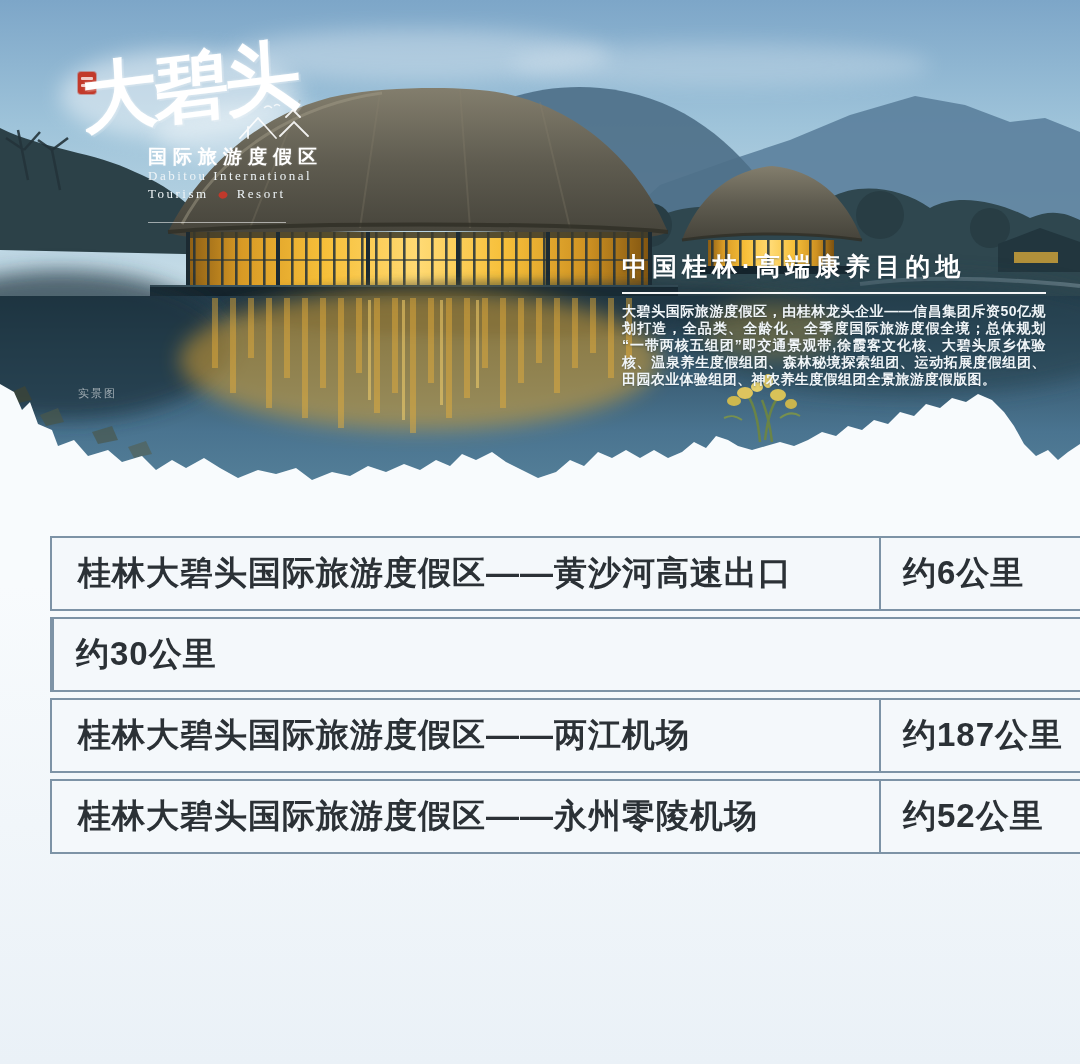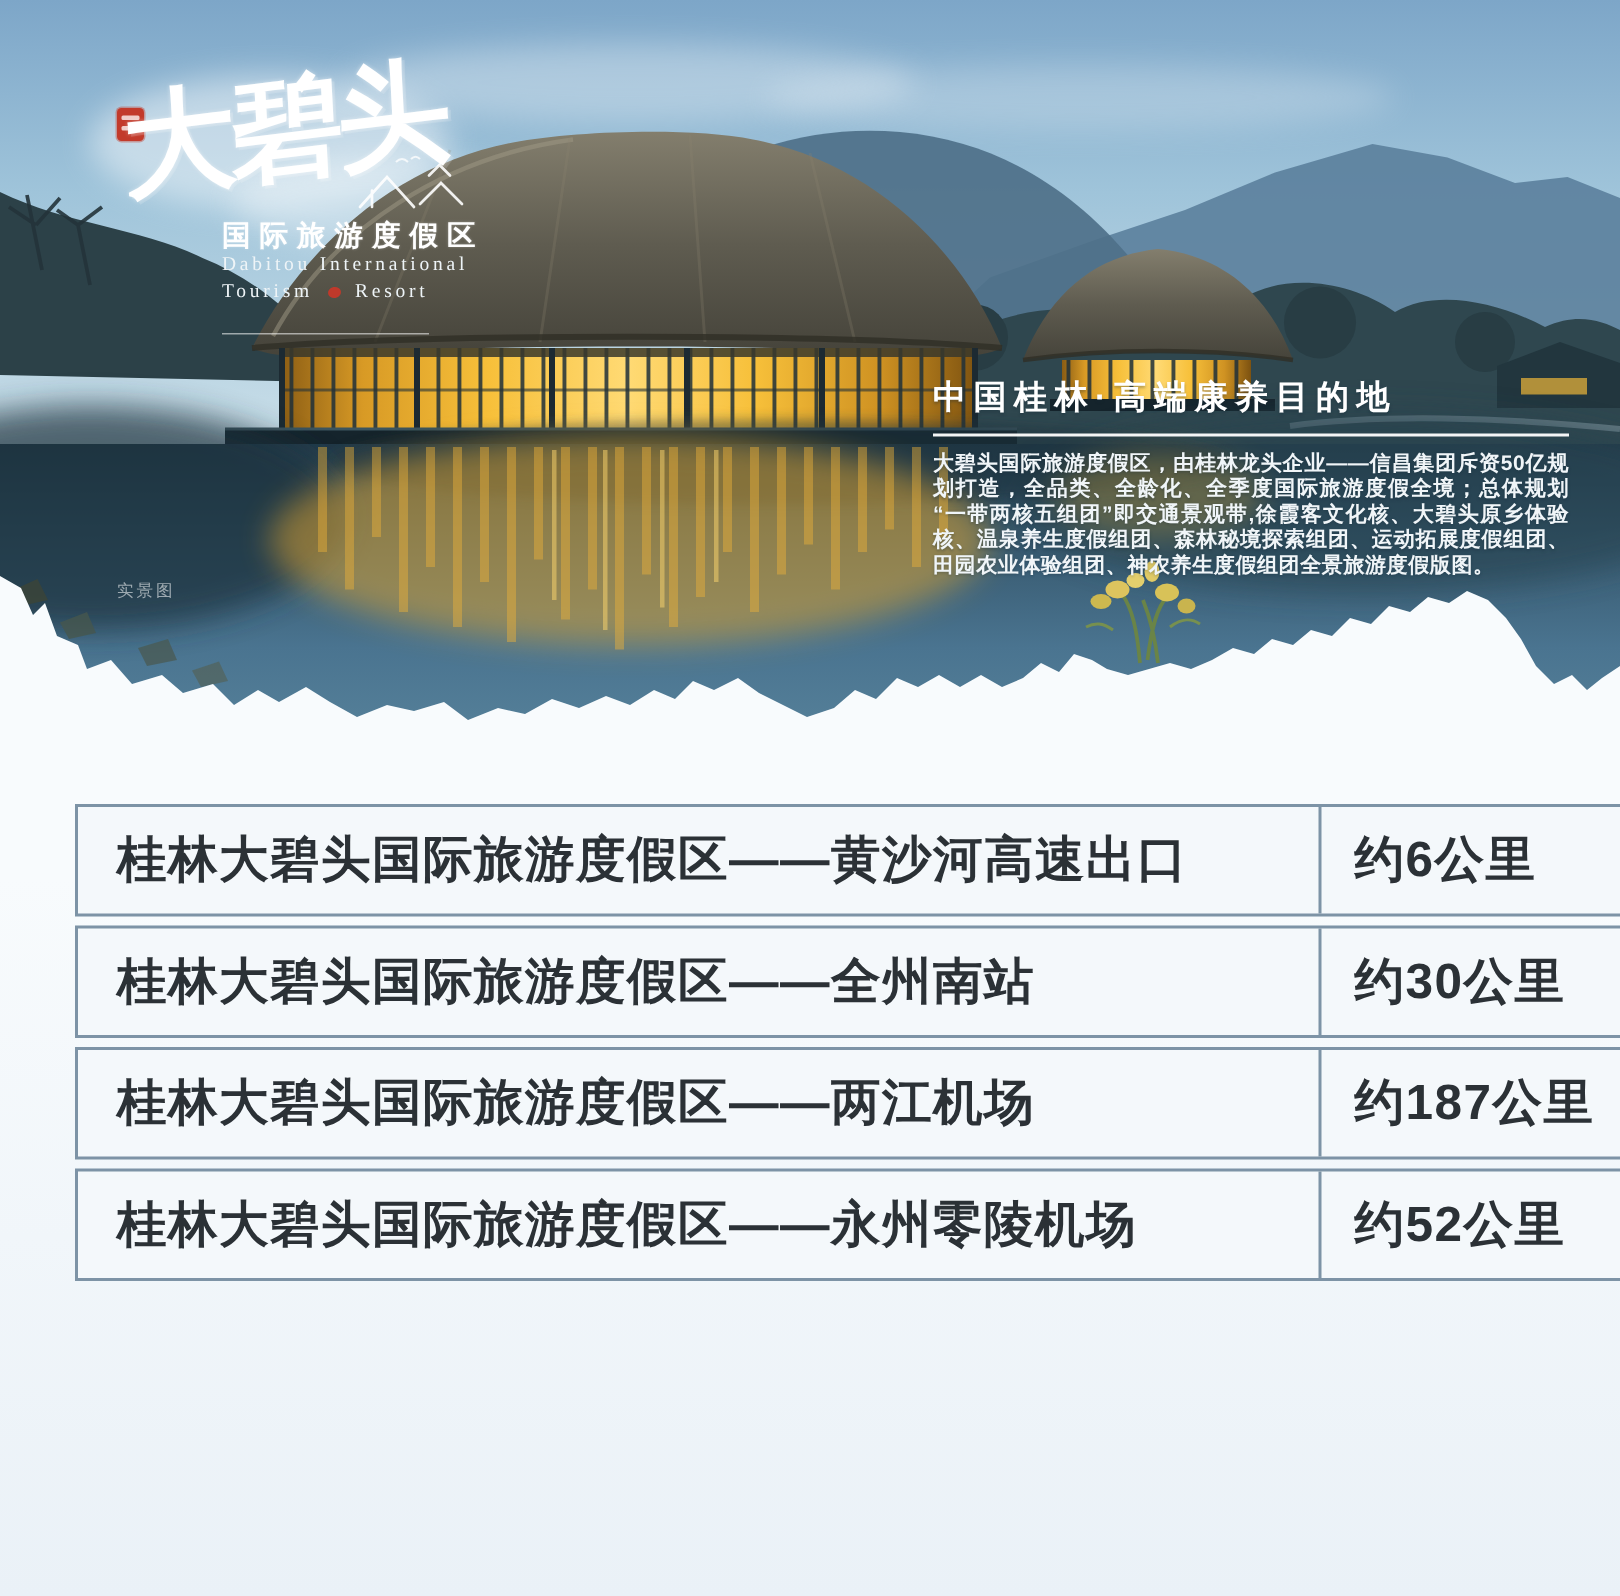--- a/index.html
+++ b/index.html
@@ -58,21 +58,21 @@
     border-bottom:1px solid rgba(255,255,255,.55);padding-bottom:20px;
   }
   .leaf-dot{
     display:inline-block;width:8px;height:8px;margin:0 10px;
     background:#c0392b;border-radius:60% 40% 60% 40%;
     transform:rotate(35deg);vertical-align:middle;
   }
   
   .tagline{position:absolute;left:622px;top:250px;width:424px;color:#ffffff;}
   .tagline-heading{
-    font-size:22px;font-weight:bold;letter-spacing:5px;white-space:nowrap;
+    font-size:25px;font-weight:bold;letter-spacing:5px;white-space:nowrap;
     text-shadow:0 1px 2px rgba(20,40,55,.35);
   }
   .tagline-divider{height:2px;background:rgba(255,255,255,.95);margin-top:9px;}
   .tagline-desc{
     margin-top:9px;font-size:14px;line-height:1.22;font-weight:bold;
     letter-spacing:.4px;color:#f0f5f8;text-align:justify;
     text-shadow:0 1px 2px rgba(20,40,55,.35);
   }
   .watermark{
     position:absolute;left:78px;top:352px;
@@ -267,21 +267,20 @@
 
     <div class="watermark">实景图</div>
   </div>
 
   <div class="dist-table">
     <div class="dist-row">
       <div class="route-cell">桂林大碧头国际旅游度假区——黄沙河高速出口</div>
       <div class="distance-cell">约6公里</div>
     </div>
     <div class="dist-row">
-      <div class="route-cell">桂林大碧头国际旅游度假区——全州南站</div>
       <div class="distance-cell">约30公里</div>
     </div>
     <div class="dist-row">
       <div class="route-cell">桂林大碧头国际旅游度假区——两江机场</div>
       <div class="distance-cell">约187公里</div>
     </div>
     <div class="dist-row">
       <div class="route-cell">桂林大碧头国际旅游度假区——永州零陵机场</div>
       <div class="distance-cell">约52公里</div>
     </div>

